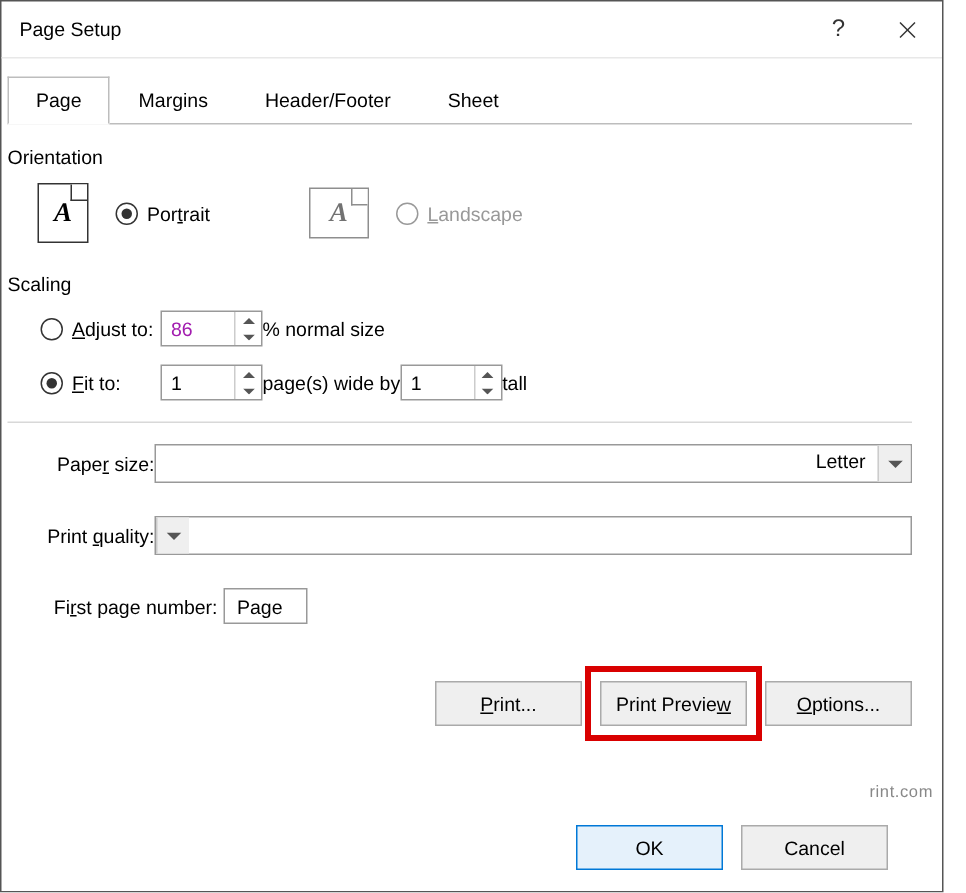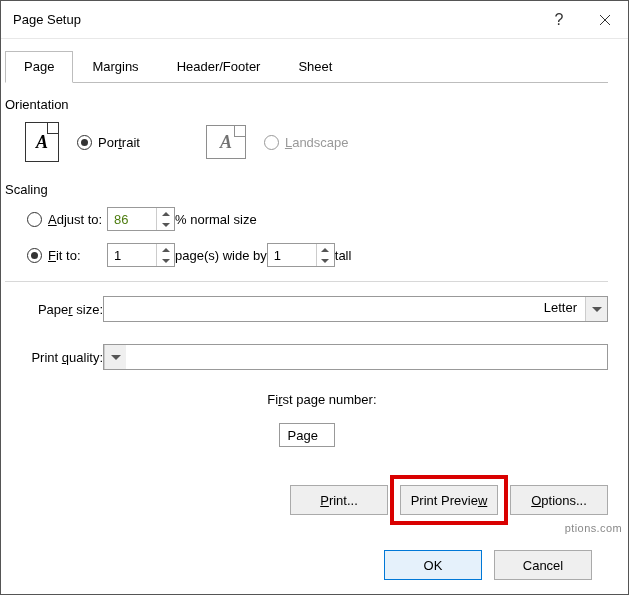--- a/index.html
+++ b/index.html
@@ -24,21 +24,21 @@
 .radio-inline { display: flex; align-items: center; gap: 6px; cursor: pointer; }
 .radio-circle { width: 15px; height: 15px; border: 1px solid #333; border-radius: 50%; display: flex; align-items: center; justify-content: center; }
 .radio-circle.disabled { border-color: #999; }
 .radio-circle .dot { width: 7px; height: 7px; background: #333; border-radius: 50%; }
 .radio-label.disabled { color: #999; }
 .scaling-block { padding-left: 22px; }
 .scaling-row { display: flex; align-items: center; margin-bottom: 12px; }
 .scaling-row .label-col { width: 80px; display: flex; align-items: center; gap: 6px; }
 .spinner { display: flex; border: 1px solid #999; background: #fff; height: 24px; }
 .spinner input { border: none; width: 48px; padding: 0 6px; outline: none; background: transparent; }
-.spinner input.disabled { color: #4d7c0f; }
+.spinner input.disabled { color: #a21caf; }
 .spinner .arrows { width: 18px; border-left: 1px solid #ccc; display: flex; flex-direction: column; }
 .spinner .arrow { flex: 1; display: flex; align-items: center; justify-content: center; cursor: pointer; }
 .spinner .arrow svg { width: 8px; height: 4px; fill: #555; }
 .hr { border-top: 1px solid #d8d8d8; margin: 14px 0; }
 .form-row { display: flex; align-items: center; margin-bottom: 22px; text-align: right; }
 .form-row .rlabel { width: 98px; }
 .select { flex: 1; display: flex; border: 1px solid #999; height: 26px; }
 .select .selval { flex: 1; padding: 3px 8px; }
 .select .selbtn { width: 22px; border-left: 1px solid #ccc; background: #efefef; display: flex; align-items: center; justify-content: center; cursor: pointer; }
 .select .selbtn svg { width: 10px; height: 5px; fill: #555; }
@@ -190,41 +190,41 @@
       <div class="rlabel">Print <span class="underline-key">q</span>uality:</div>
       <div class="select">
         <div class="selbtn">
             <svg viewBox="0 0 10 5">
               <polygon points="0,0 10,0 5,5"></polygon>
             </svg>
           </div>
       </div>
     </div>
 
-    <div class="form-row" style="gap:16px;flex-direction:column;">
+    <div class="form-row" style="gap:4px;">
       <div style="width:140px;">Fi<span class="underline-key">r</span>st page number:</div>
       <div class="textfield">
         <span>Page</span>
       </div>
     </div>
 
     <div class="buttons-row">
       <div class="btn">
           <span><span class="underline-key">P</span>rint...</span>
         </div>
       <div class="btn highlight-print-preview">
           <span>Print Previe<span class="underline-key">w</span></span>
         </div>
       <div class="btn">
           <span><span class="underline-key">O</span>ptions...</span>
         </div>
     </div>
 
   </div>
 
-  <div class="watermark">ptions.com</div>
+  <div class="watermark">rint.com</div>
 
   <div class="footer">
     <div class="btn ok">OK</div>
     <div class="btn">Cancel</div>
   </div>
 
 </div>
 
 </body></html>

